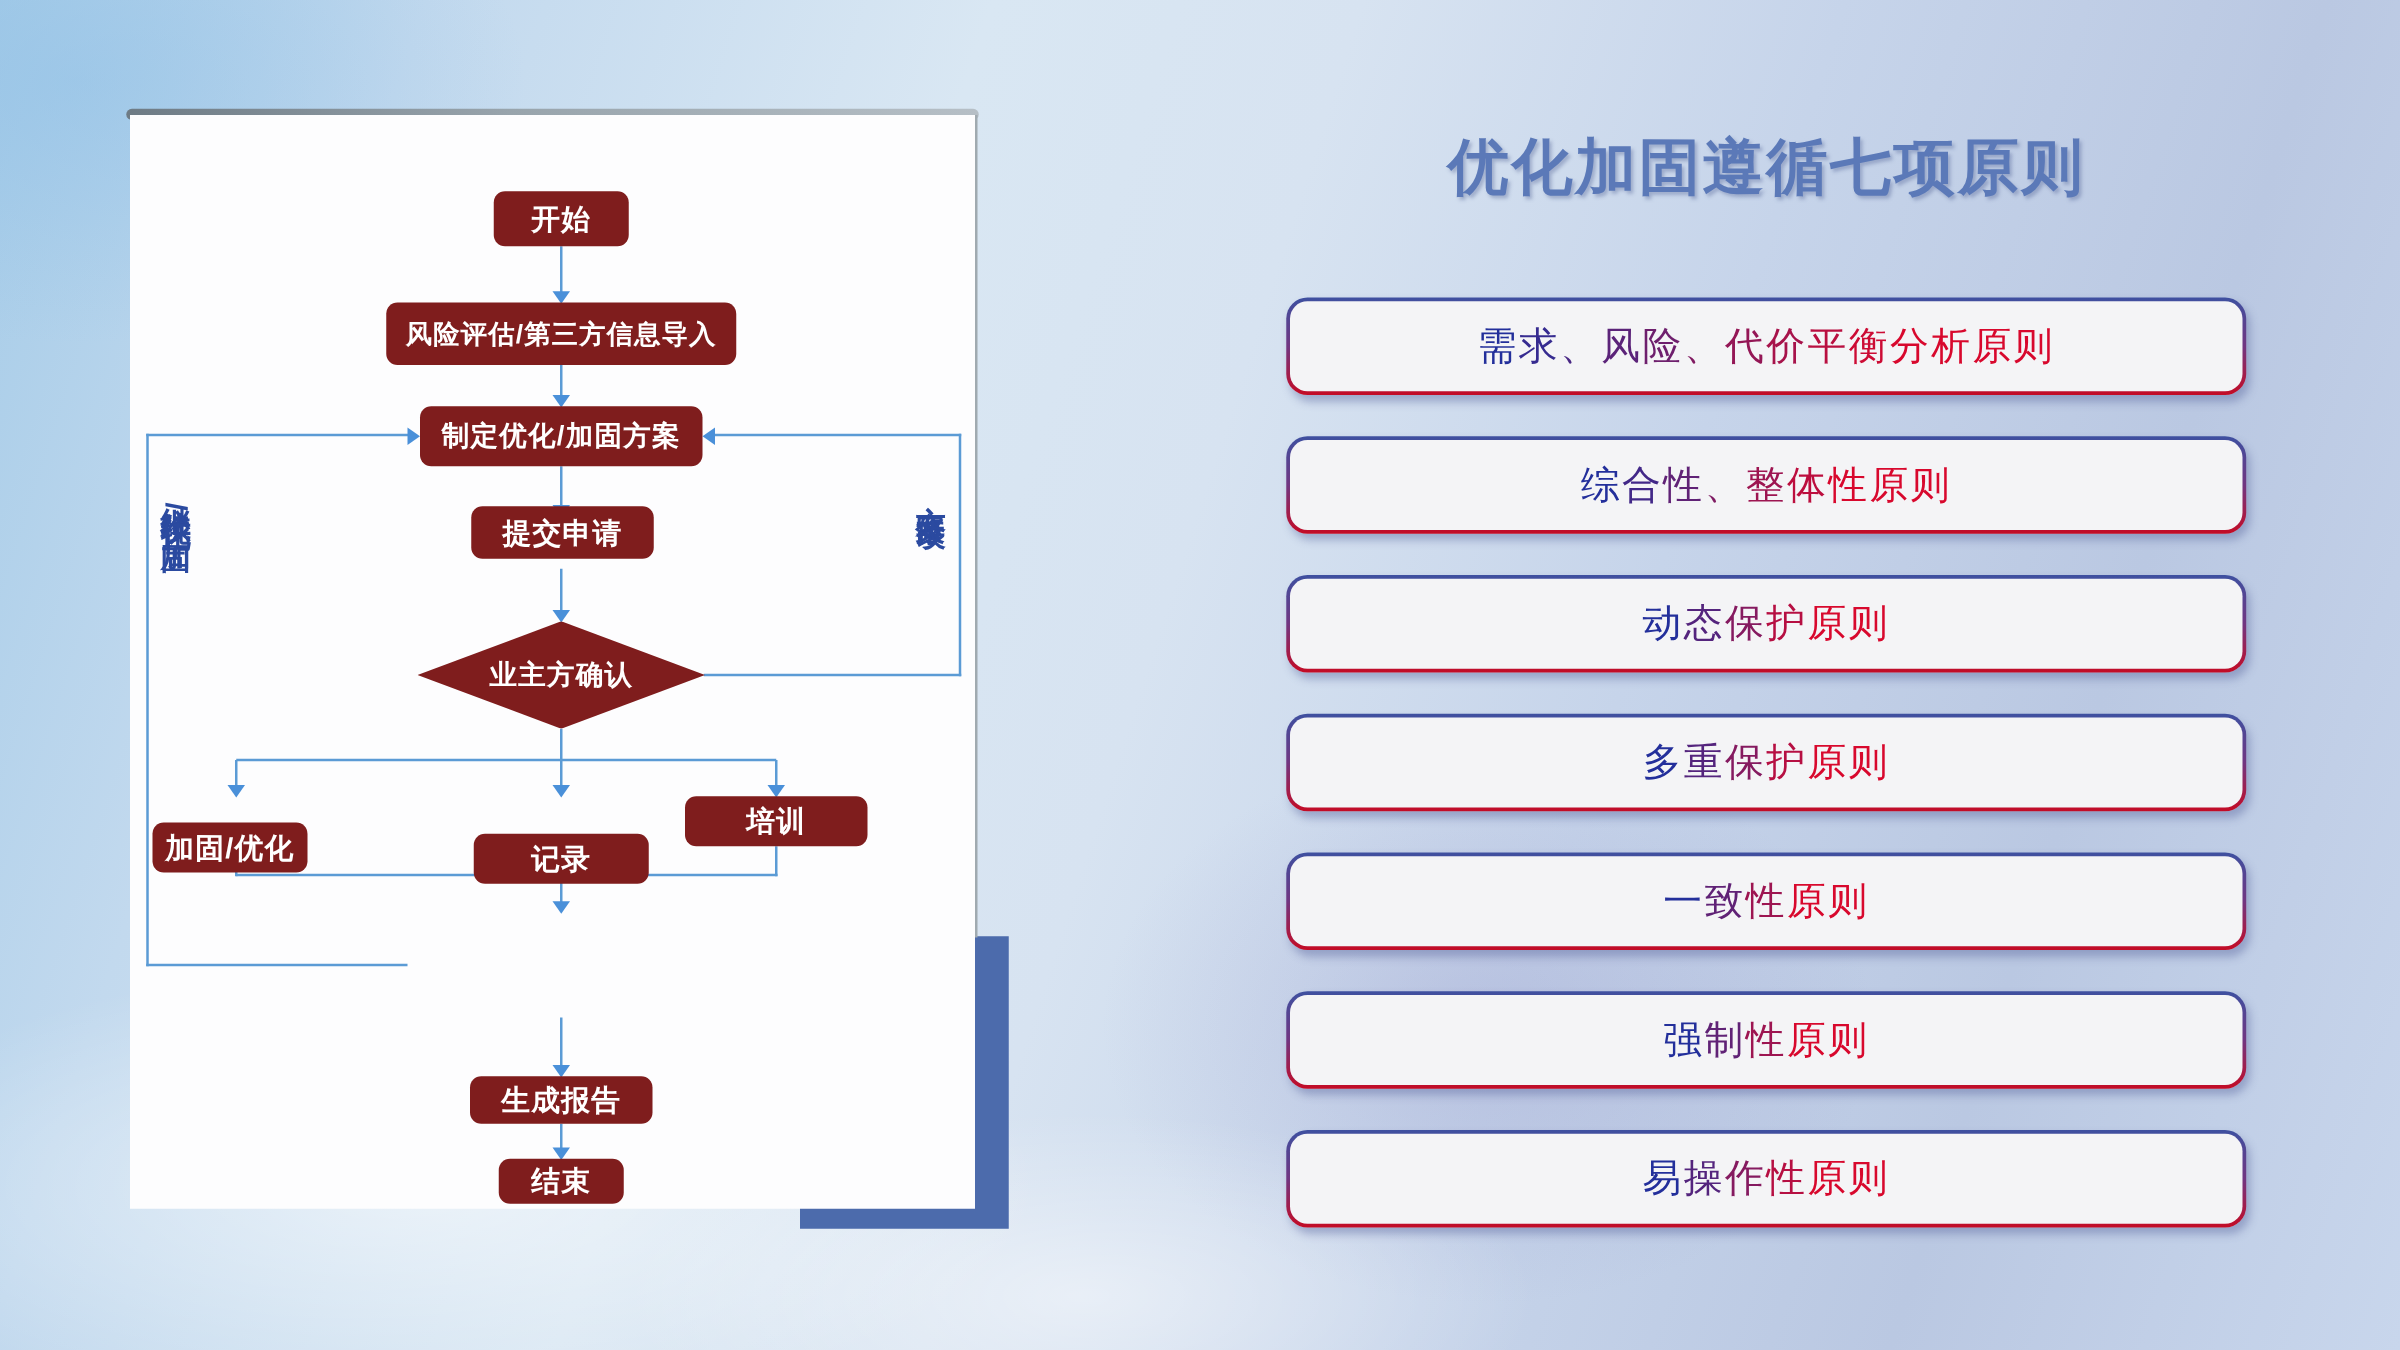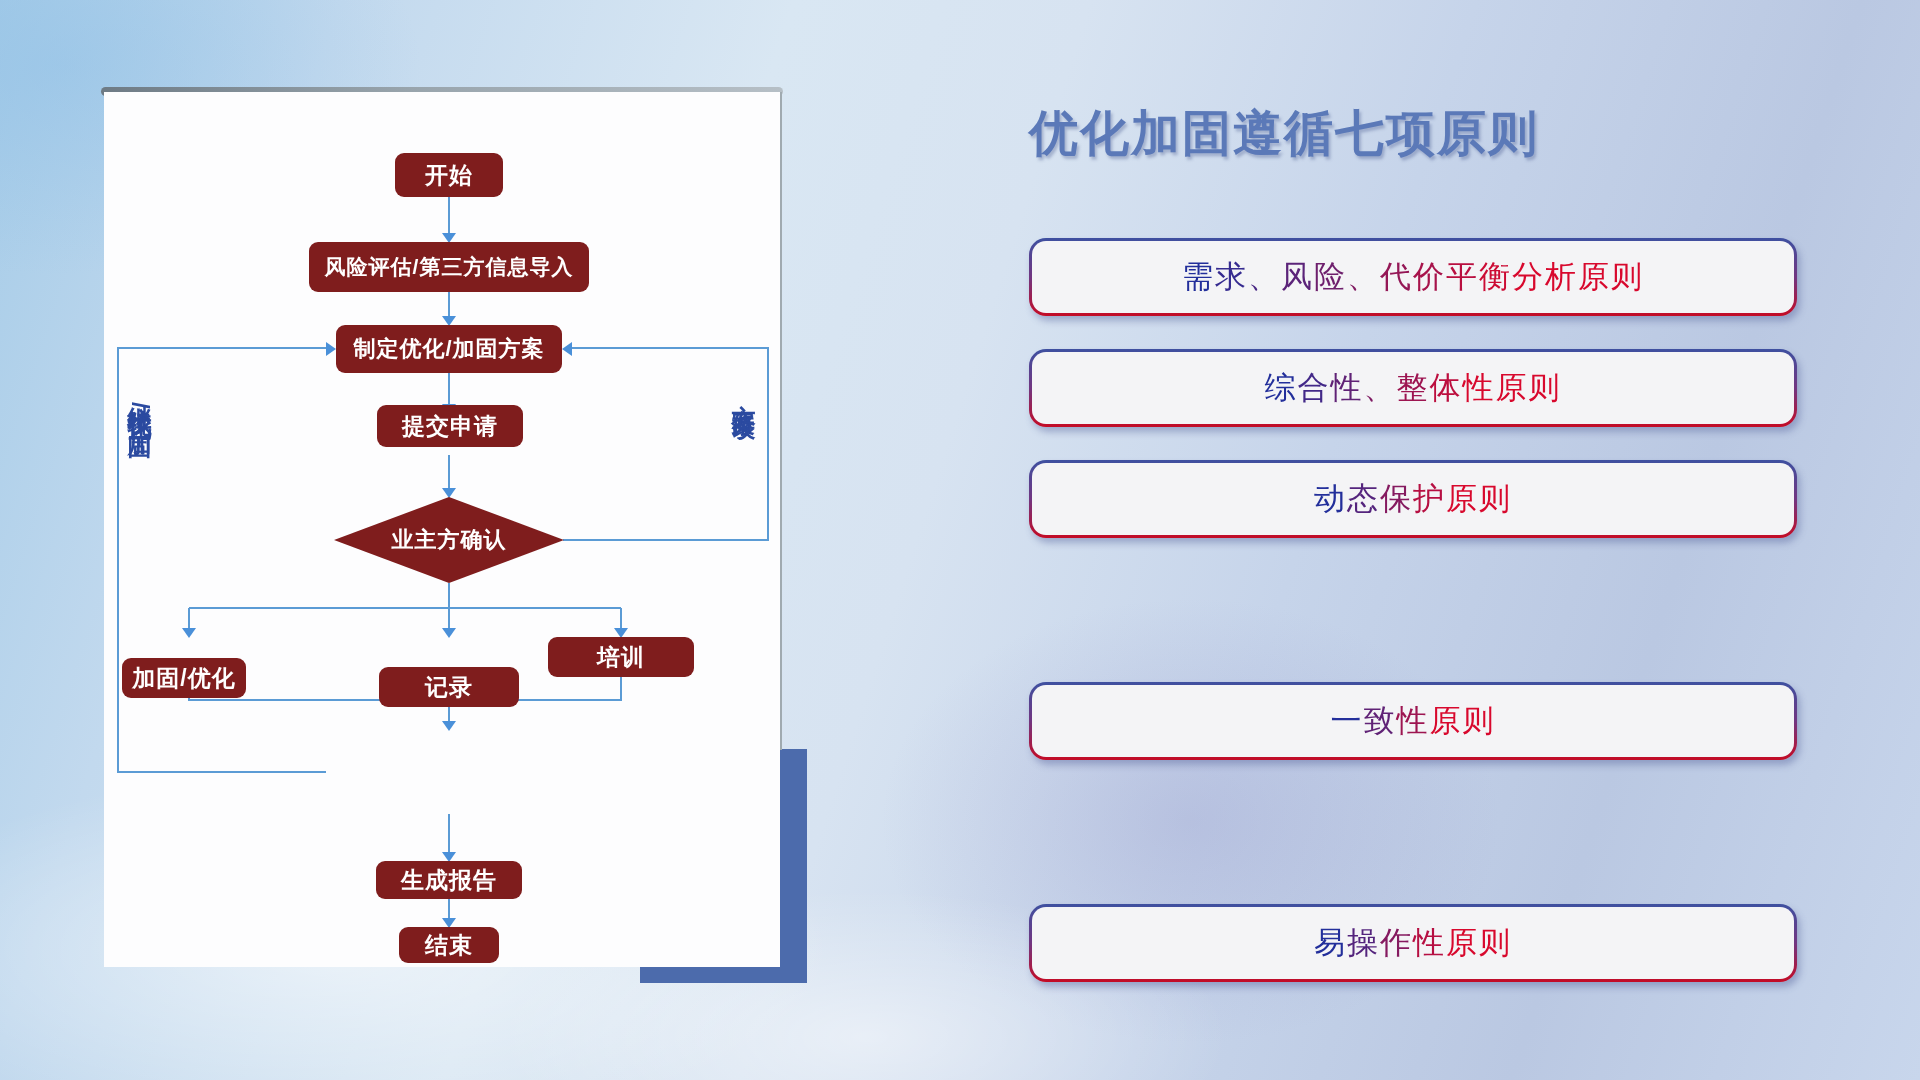--- a/index.html
+++ b/index.html
@@ -32,21 +32,21 @@
   .a-down{position:absolute;width:0;height:0;border-left:7px solid transparent;border-right:7px solid transparent;
     border-top:10px solid #4a90d9;z-index:1;}
   .a-right{position:absolute;width:0;height:0;border-top:7px solid transparent;border-bottom:7px solid transparent;
     border-left:10px solid #4a90d9;z-index:1;}
   .a-left{position:absolute;width:0;height:0;border-top:7px solid transparent;border-bottom:7px solid transparent;
     border-right:10px solid #4a90d9;z-index:1;}
   .v-label{position:absolute;writing-mode:vertical-rl;color:#2b4aa0;font-weight:bold;
     font-size:24px;line-height:1.15;letter-spacing:4px;z-index:2;}
 
   
-  .panel-title{position:absolute;left:1029px;top:101px;width:768px;
+  .panel-title{position:absolute;left:1029px;top:101px;width:768px;text-align:center;
     font-size:49px;font-weight:bold;color:#5b79b8;letter-spacing:2px;
     text-shadow:2px 3px 3px rgba(70,85,140,.35);z-index:2;white-space:nowrap;}
   .p-box{position:absolute;left:1029px;width:768px;height:78px;border-radius:17px;padding:3px;
     box-sizing:border-box;
     background:linear-gradient(180deg,#3e50a0 0%,#713581 50%,#c40b25 100%);
     box-shadow:3px 5px 7px rgba(90,105,160,.45);z-index:2;}
   .p-inner{width:100%;height:100%;border-radius:14px;background:#f4f4f6;
     display:flex;align-items:center;justify-content:center;}
   .p-text{font-size:31px;letter-spacing:2px;white-space:nowrap;}
 </style>
@@ -129,23 +129,33 @@
   <div class="p-box" style="top:349px;">
     <div class="p-inner">
       <span class="p-text"><span style="color: rgb(35, 47, 155);">综</span><span style="color: rgb(66, 40, 136);">合</span><span style="color: rgb(96, 34, 118);">性</span><span style="color: rgb(127, 27, 99);">、</span><span style="color: rgb(157, 21, 81);">整</span><span style="color: rgb(188, 14, 62);">体</span><span style="color: rgb(216, 8, 45);">性</span><span style="color: rgb(216, 8, 45);">原</span><span style="color: rgb(216, 8, 45);">则</span></span>
     </div>
   </div>
   <div class="p-box" style="top:460px;">
     <div class="p-inner">
       <span class="p-text"><span style="color: rgb(35, 47, 155);">动</span><span style="color: rgb(84, 36, 125);">态</span><span style="color: rgb(133, 26, 96);">保</span><span style="color: rgb(182, 15, 66);">护</span><span style="color: rgb(216, 8, 45);">原</span><span style="color: rgb(216, 8, 45);">则</span></span>
     </div>
   </div>
+  <div class="p-box" style="top:571px;">
+    <div class="p-inner">
+      <span class="p-text"><span style="color: rgb(35, 47, 155);">多</span><span style="color: rgb(84, 36, 125);">重</span><span style="color: rgb(133, 26, 96);">保</span><span style="color: rgb(182, 15, 66);">护</span><span style="color: rgb(216, 8, 45);">原</span><span style="color: rgb(216, 8, 45);">则</span></span>
+    </div>
+  </div>
   <div class="p-box" style="top:682px;">
     <div class="p-inner">
       <span class="p-text"><span style="color: rgb(35, 47, 155);">一</span><span style="color: rgb(96, 34, 118);">致</span><span style="color: rgb(157, 21, 81);">性</span><span style="color: rgb(216, 8, 45);">原</span><span style="color: rgb(216, 8, 45);">则</span></span>
+    </div>
+  </div>
+  <div class="p-box" style="top:793px;">
+    <div class="p-inner">
+      <span class="p-text"><span style="color: rgb(35, 47, 155);">强</span><span style="color: rgb(96, 34, 118);">制</span><span style="color: rgb(157, 21, 81);">性</span><span style="color: rgb(216, 8, 45);">原</span><span style="color: rgb(216, 8, 45);">则</span></span>
     </div>
   </div>
   <div class="p-box" style="top:904px;">
     <div class="p-inner">
       <span class="p-text"><span style="color: rgb(35, 47, 155);">易</span><span style="color: rgb(84, 36, 125);">操</span><span style="color: rgb(133, 26, 96);">作</span><span style="color: rgb(182, 15, 66);">性</span><span style="color: rgb(216, 8, 45);">原</span><span style="color: rgb(216, 8, 45);">则</span></span>
     </div>
   </div>
 </div>
 
 </body></html>

